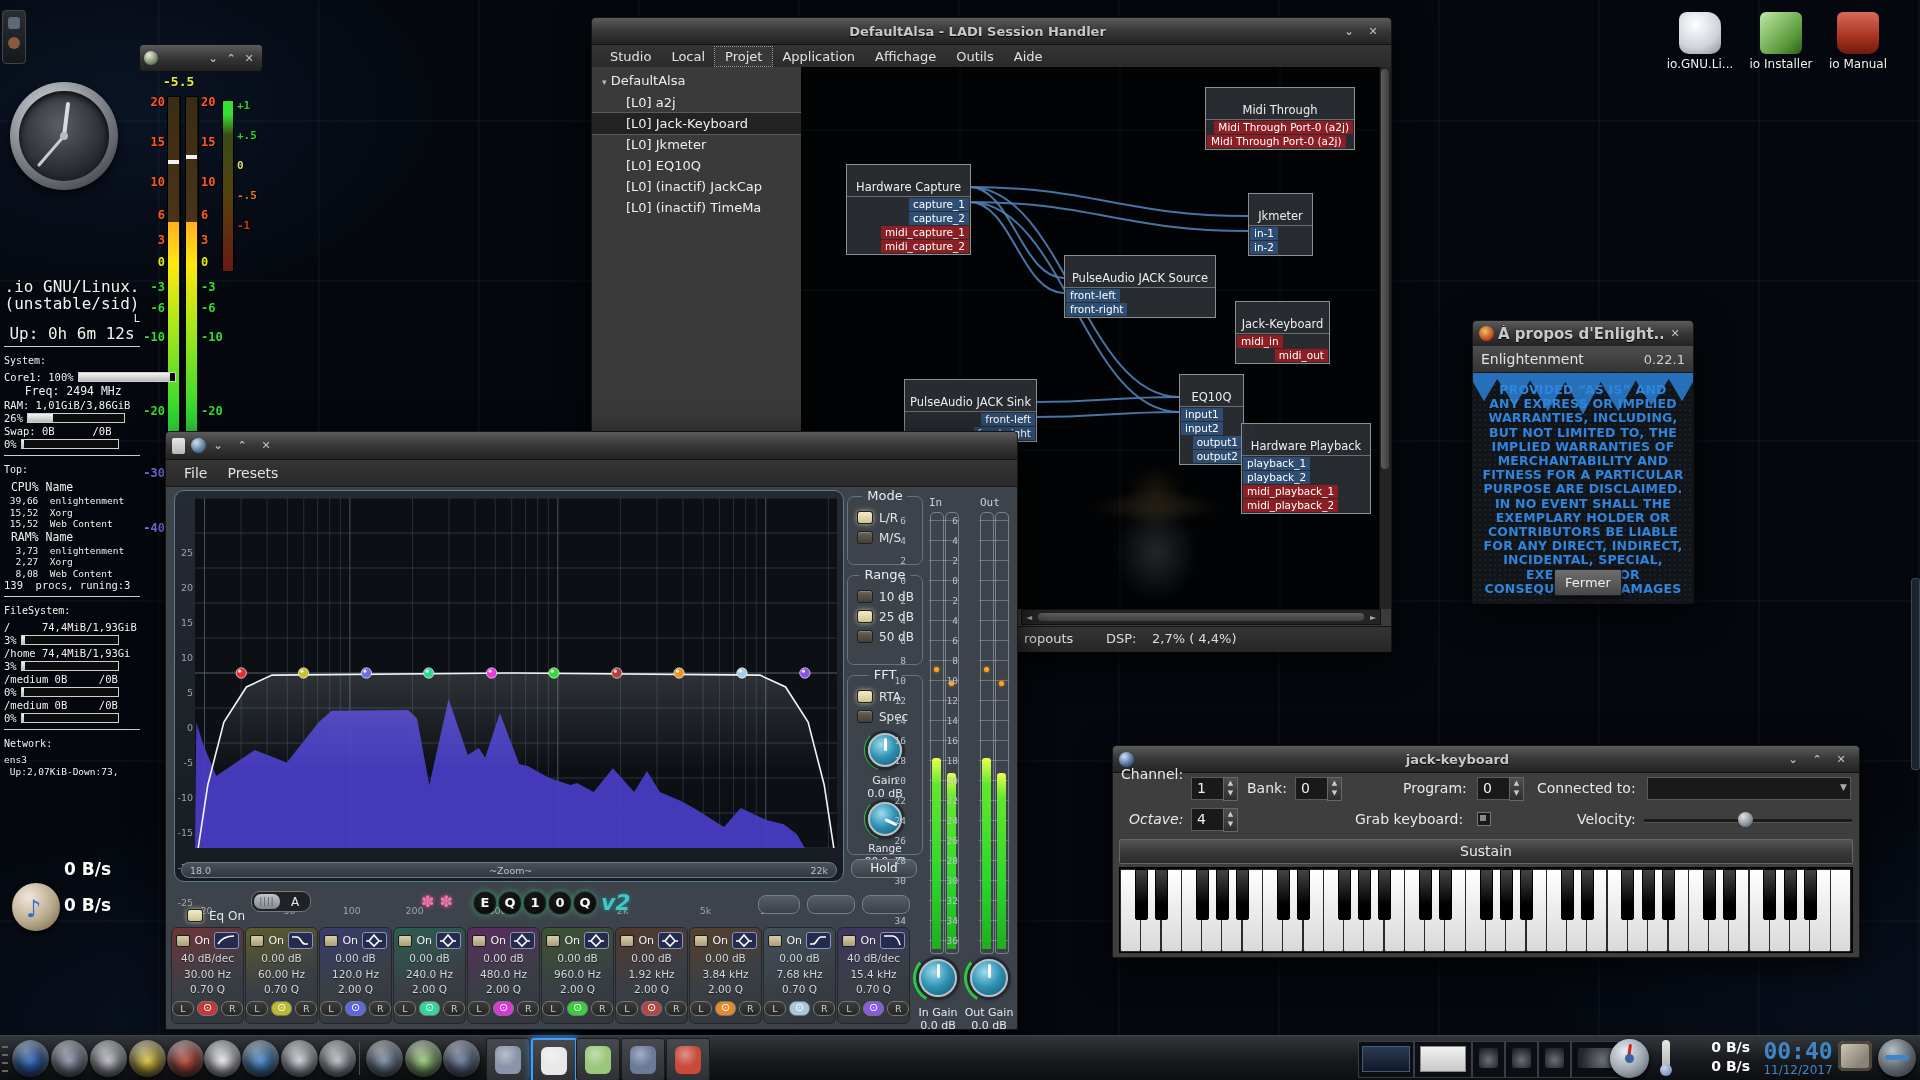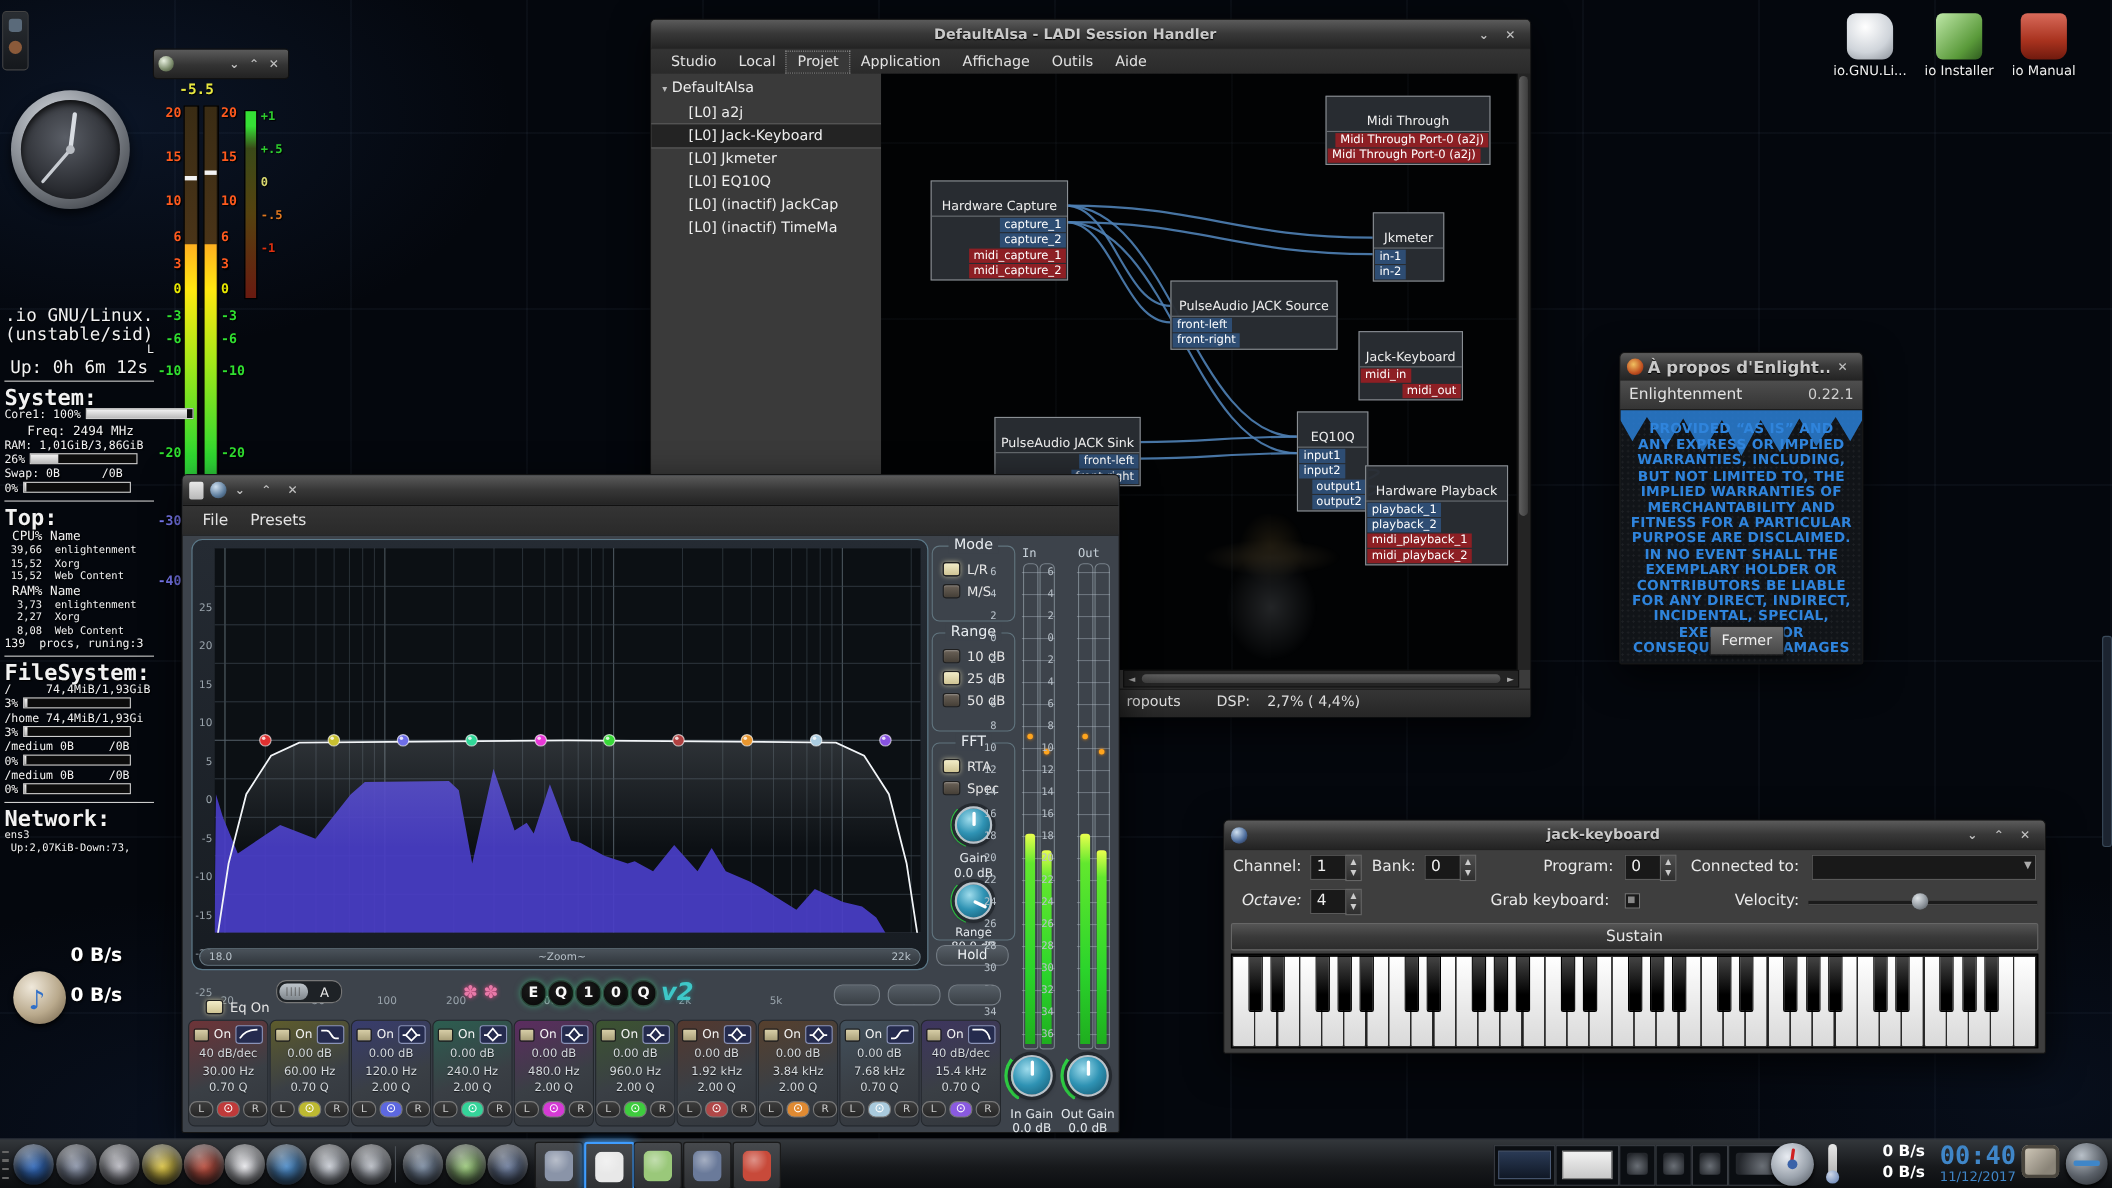--- a/index.html
+++ b/index.html
@@ -24,21 +24,21 @@
            background:radial-gradient(circle at 35% 30%,#9ab6d8,#3a5e8c 60%,#1c3least 100%);}
   .menubar{display:flex;align-items:center;background:linear-gradient(#343434,#2a2a2a);height:23px;
            font-size:13px;color:#e2e2e2;padding-left:8px;border-bottom:1px solid #1c1c1c;}
   .menubar span{padding:2px 10px;}
   .menubar span.focus{outline:1px dotted #999;background:#383838;}
   
   #sysmon{left:4px;top:278px;width:136px;font-family:"DejaVu Sans Mono",monospace;color:#f2f2f2;
           text-shadow:1px 1px 1px #000;}
   #sysmon .line{font-size:10.5px;line-height:13px;white-space:pre;}
   #sysmon .big{font-size:16px;line-height:17px;}
-  #sysmon .head{font-size:20px;line-height:20px;font-weight:bold;}
+  #sysmon .head{font-size:10px;line-height:20px;}
   #sysmon .sub{font-size:11.5px;line-height:15px;}
   #sysmon .small{font-size:9.5px;line-height:11.5px;}
   #sysmon .center{text-align:center;} #sysmon .right{text-align:right;}
   #sysmon .hr{border-top:1px solid #cfcfcf;margin:4px 0;}
   #sysmon .bar{display:inline-block;vertical-align:middle;height:8px;border:1px solid #cfcfcf;background:#0c0c0c;
                margin-left:4px;position:relative;top:-1px;}
   #sysmon .bar i{display:block;height:100%;background:linear-gradient(#f4f4f4,#bbb);}
   
   #meterw .num{position:absolute;font-family:"DejaVu Sans Mono",monospace;font-weight:bold;font-size:12px;
                text-shadow:1px 1px 1px #000;}
@@ -867,21 +867,21 @@
 </div>
 
 <div class="window" id="jkwin" style="left:1112px;top:745px;width:746px;height:211px;">
   <div class="titlebar">
     <span style="width:15px;height:15px;border-radius:50%;background:radial-gradient(circle at 35% 30%,#cfe0f0,#4a6a9a 60%,#223);"></span>
     <span class="title">jack-keyboard</span>
     <span class="tbtn">⌄</span>
     <span class="tbtn">⌃</span>
     <span class="tbtn">✕</span>
   </div>
-  <span class="lbl" style="left:8px;top:34px;">Channel:</span>
+  <span class="lbl" style="left:8px;top:20px;">Channel:</span>
   <div class="field" style="left:78px;top:31px;width:25px;">1</div>
   <div class="spin" style="left:110px;top:31px;">▲<br>▼</div>
   <span class="lbl" style="left:134px;top:34px;">Bank:</span>
   <div class="field" style="left:182px;top:31px;width:25px;">0</div>
   <div class="spin" style="left:214px;top:31px;">▲<br>▼</div>
   <span class="lbl" style="left:290px;top:34px;">Program:</span>
   <div class="field" style="left:364px;top:31px;width:25px;">0</div>
   <div class="spin" style="left:396px;top:31px;">▲<br>▼</div>
   <span class="lbl" style="left:424px;top:34px;">Connected to:</span>
   <div class="field" style="left:534px;top:31px;width:192px;">

